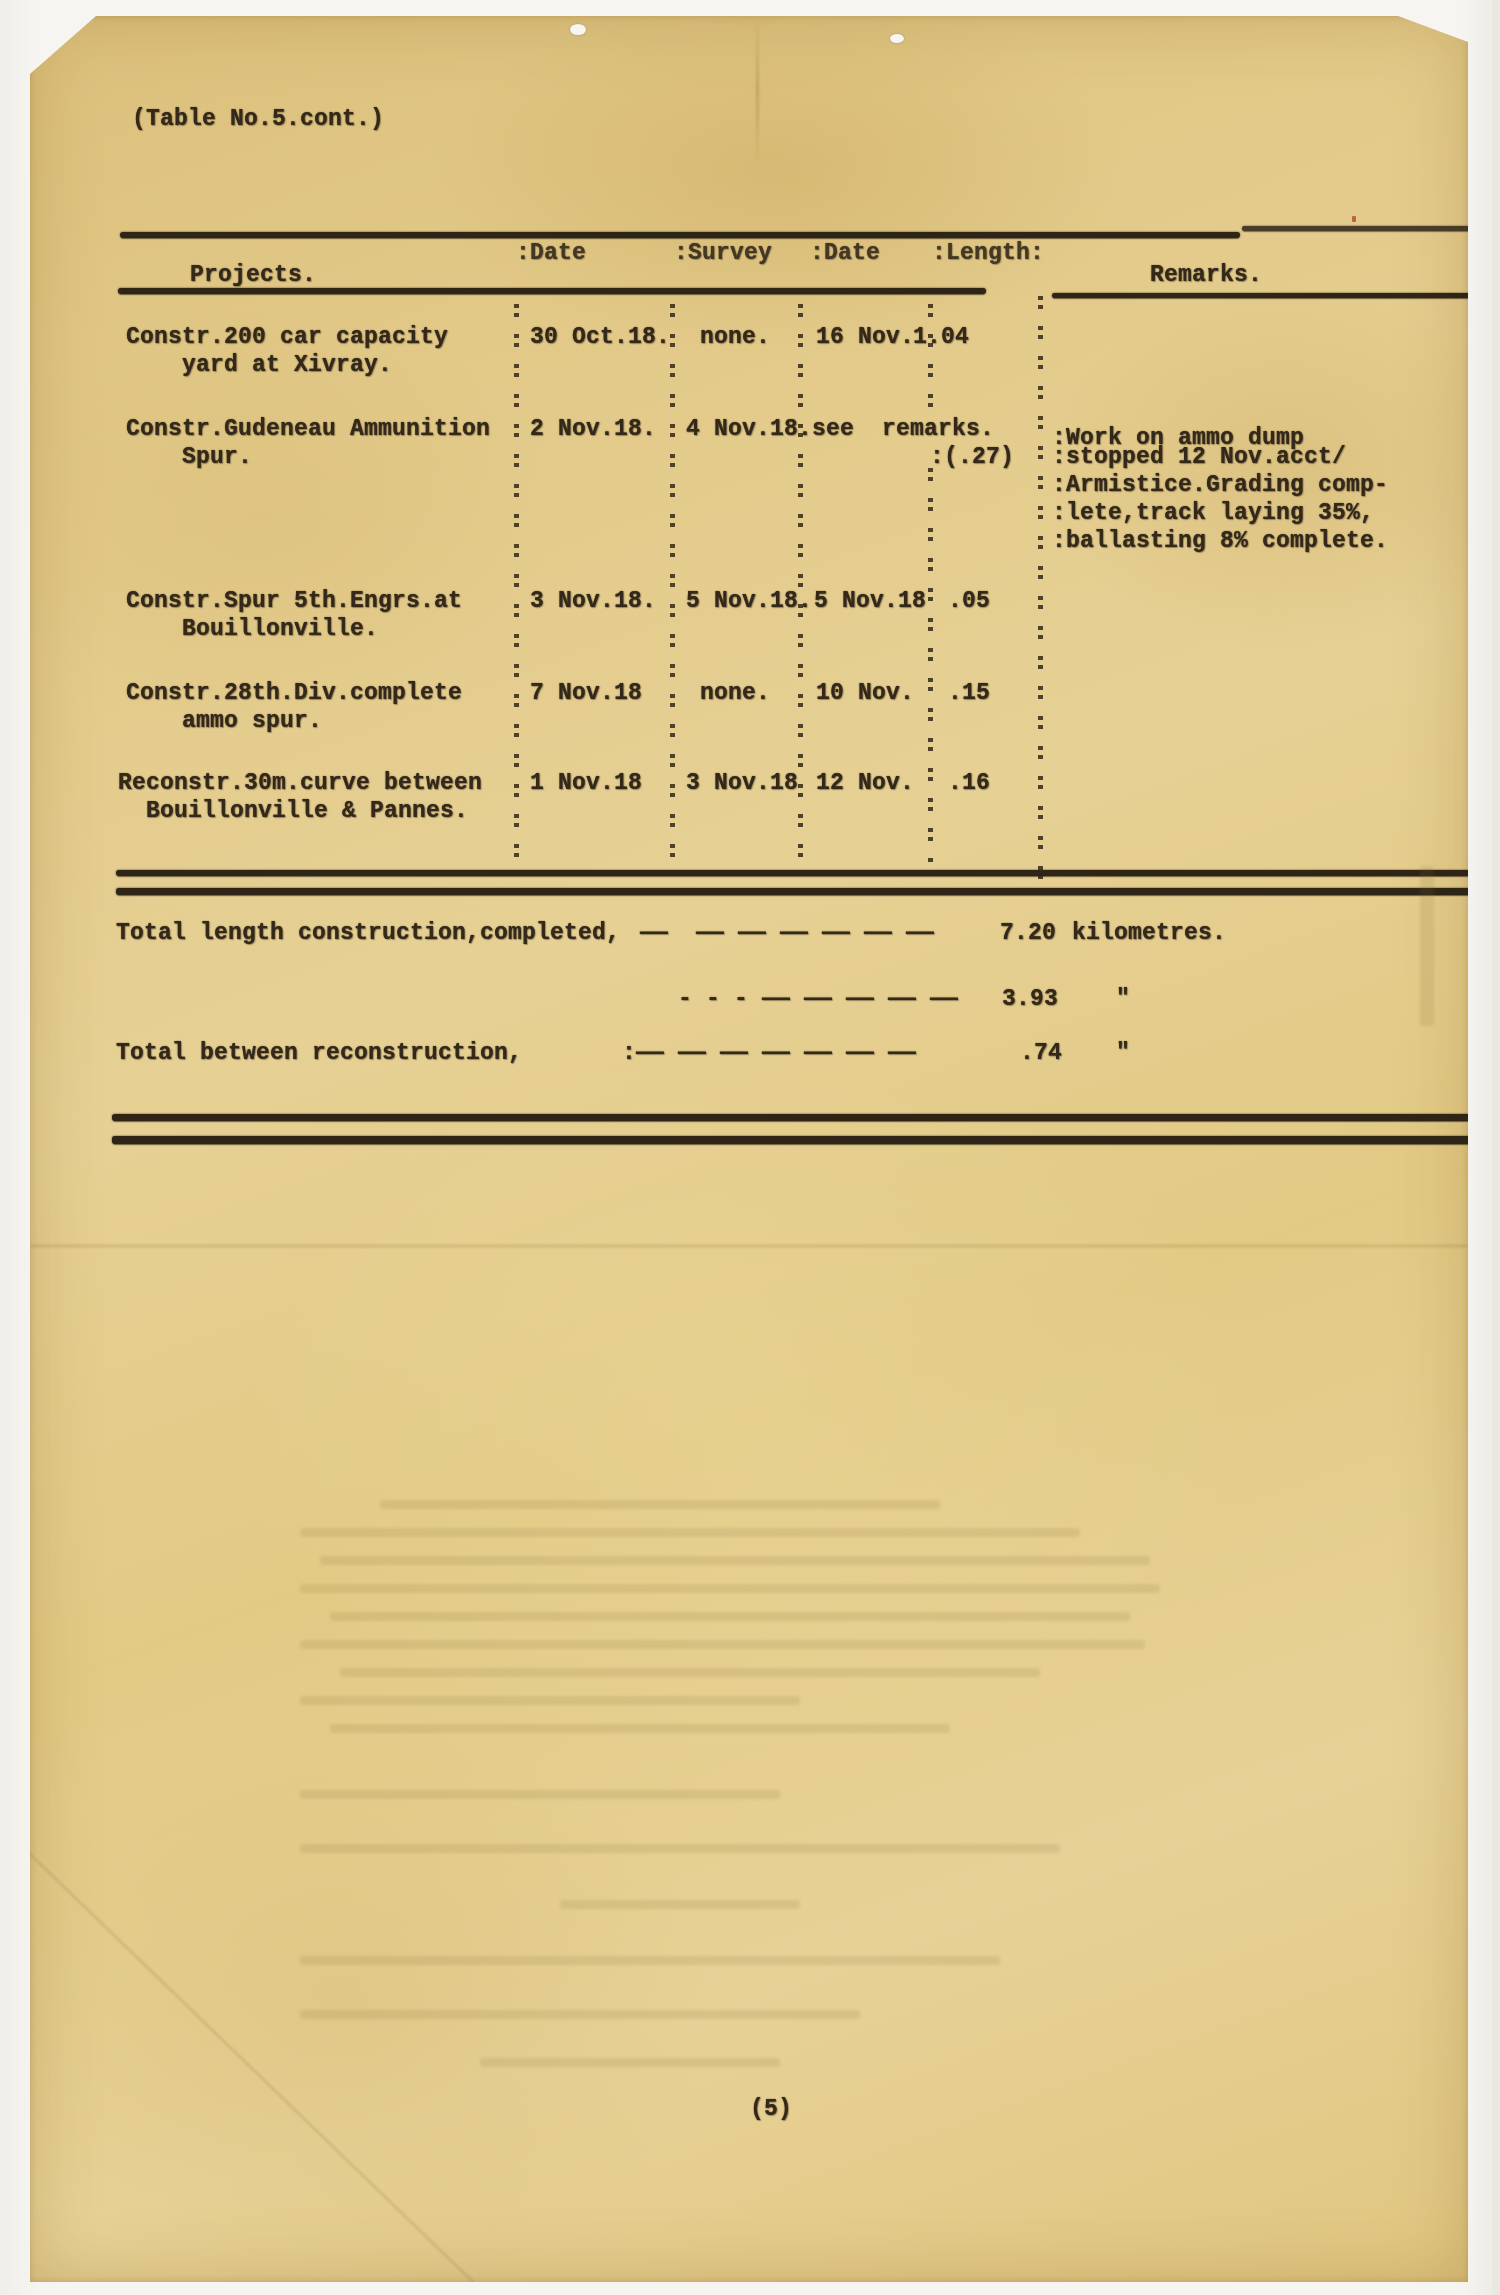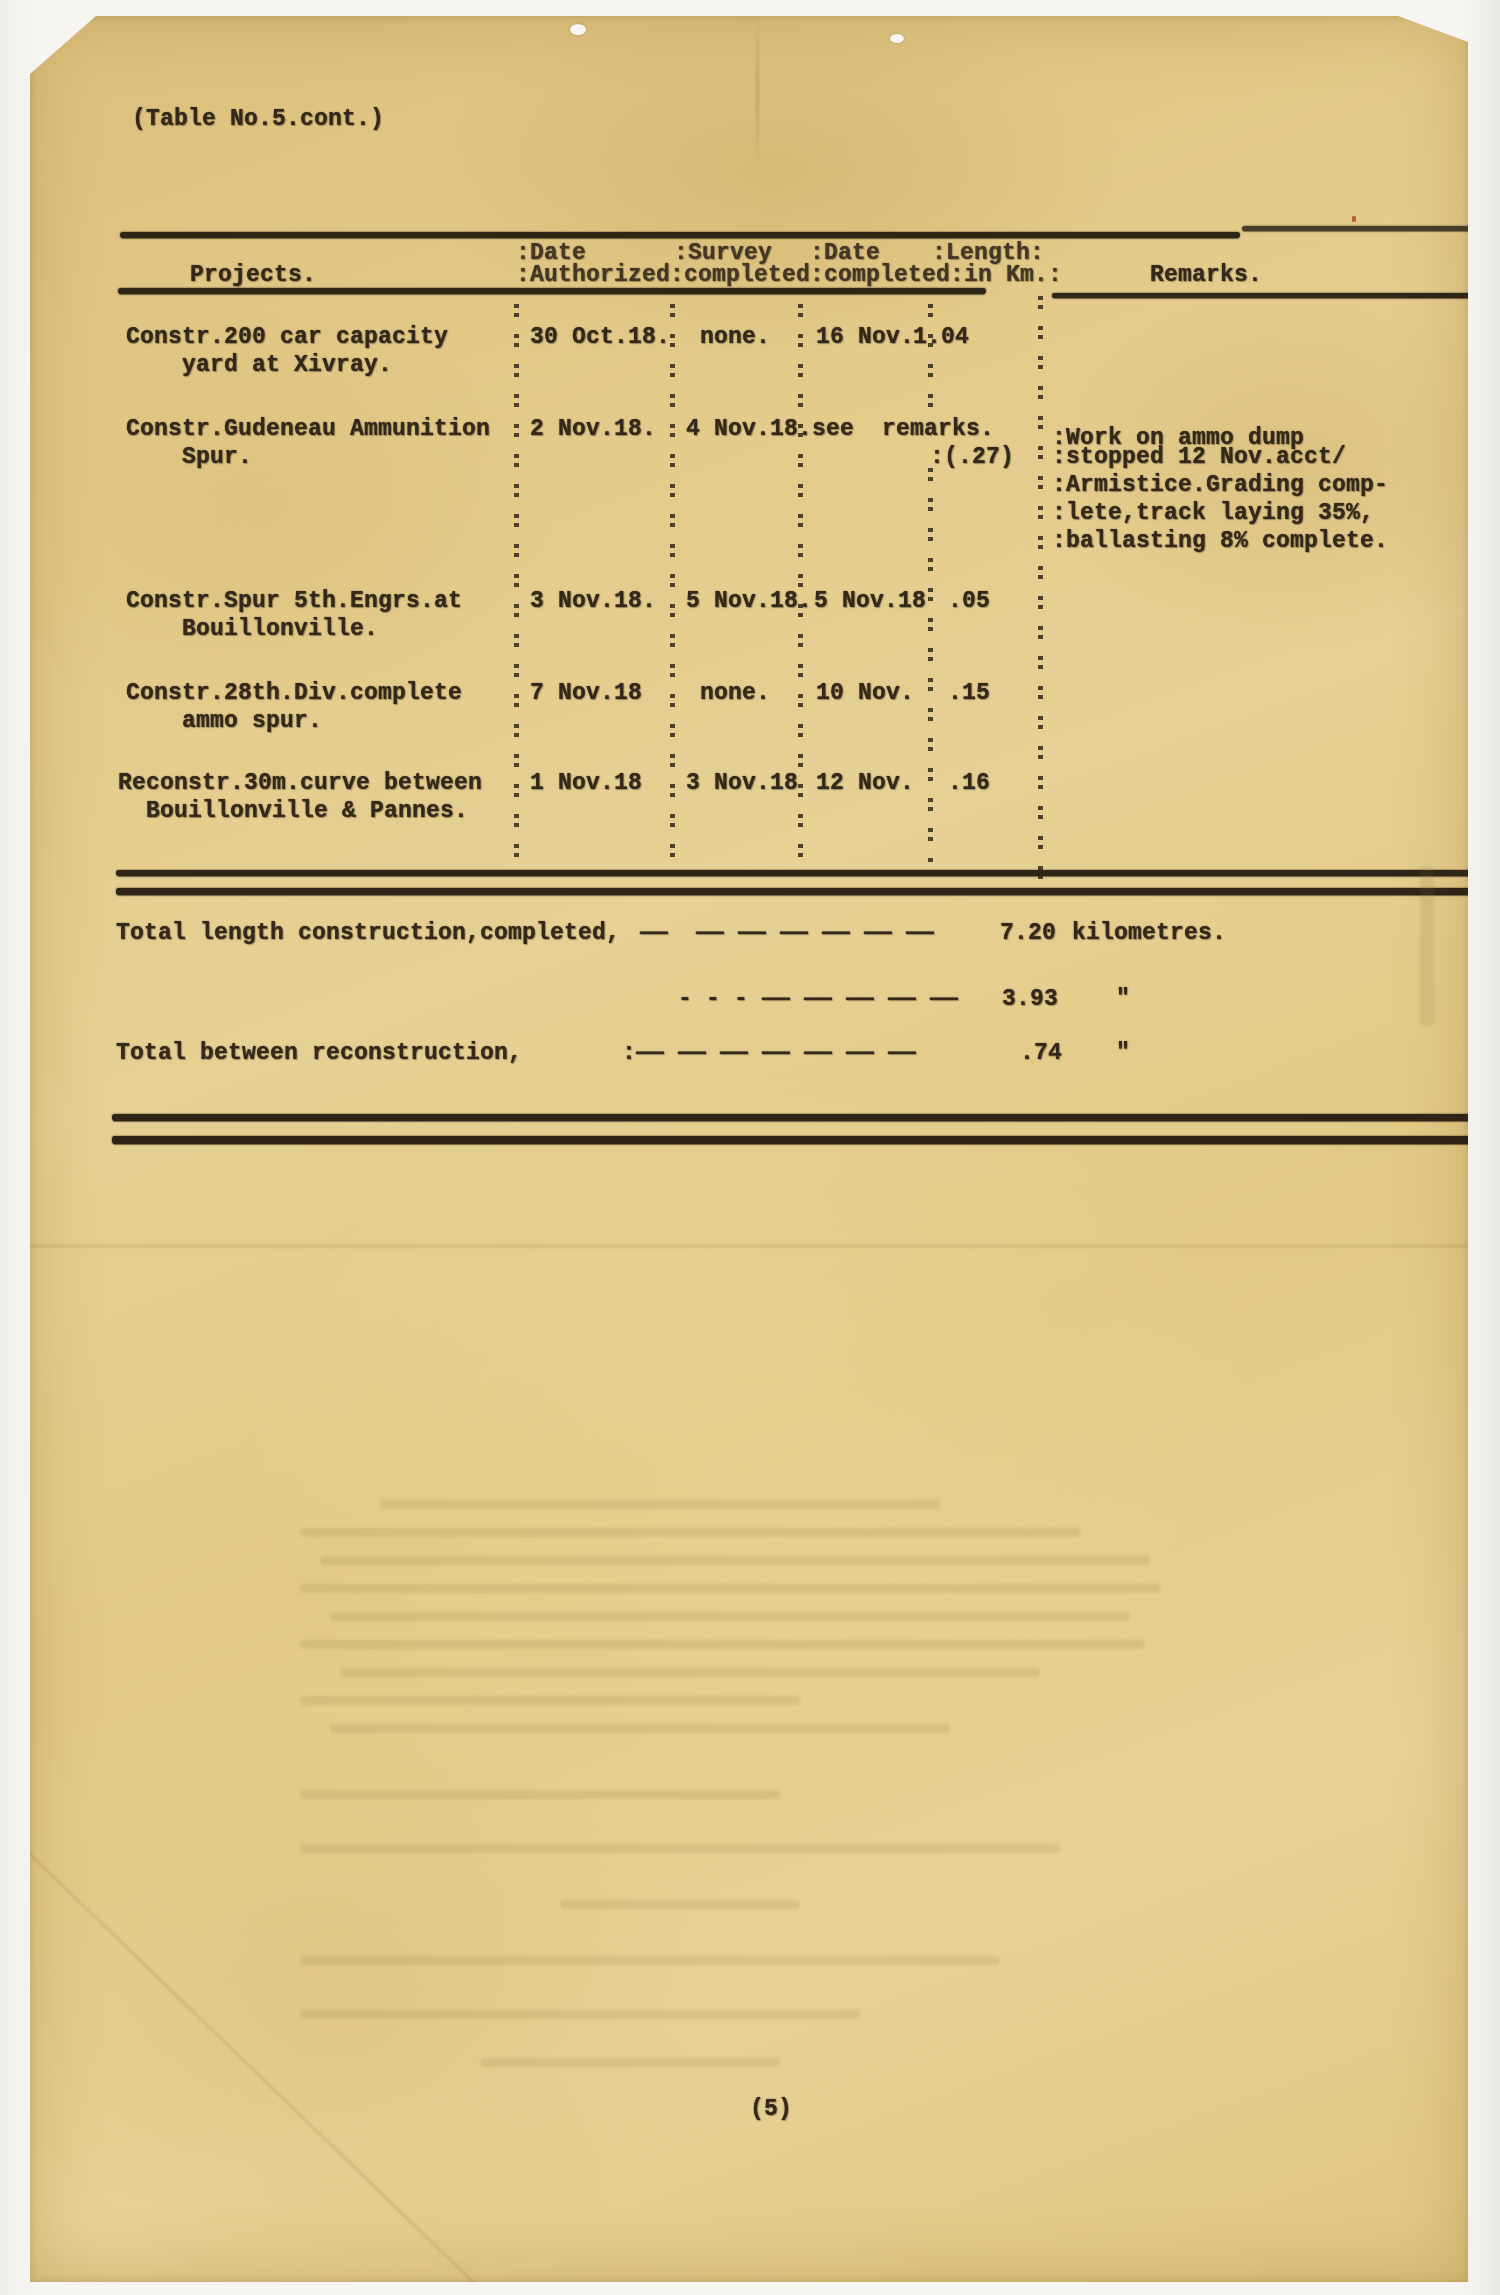--- a/index.html
+++ b/index.html
@@ -41,21 +41,20 @@
 
     <div class="rule" style="left:90px;top:216px;width:1120px;height:6px"></div>
     <div class="rule" style="left:1212px;top:210px;width:250px;height:5px;opacity:.85"></div>
 
     <span class="tw faded" style="left:486px;top:224px">:Date</span>
     <span class="tw faded" style="left:644px;top:224px">:Survey</span>
     <span class="tw faded" style="left:780px;top:224px">:Date</span>
     <span class="tw faded" style="left:902px;top:224px">:Length:</span>
 
     <span class="tw" style="left:160px;top:246px">Projects.</span>
-    <span class="tw faded" style="left:486px;top:246px">:Authorized:completed:completed:in Km.:</span>
     <span class="tw" style="left:1120px;top:246px">Remarks.</span>
 
     <div class="rule" style="left:88px;top:272px;width:868px;height:6px"></div>
     <div class="rule" style="left:1022px;top:277px;width:440px;height:5px"></div>
 
     <div class="dots" style="left:484px;top:288px;height:562px"></div>
     <div class="dots" style="left:640px;top:288px;height:562px"></div>
     <div class="dots" style="left:768px;top:288px;height:562px"></div>
     <div class="dots" style="left:898px;top:288px;height:106px"></div>
     <div class="dots" style="left:898px;top:452px;height:398px"></div>

